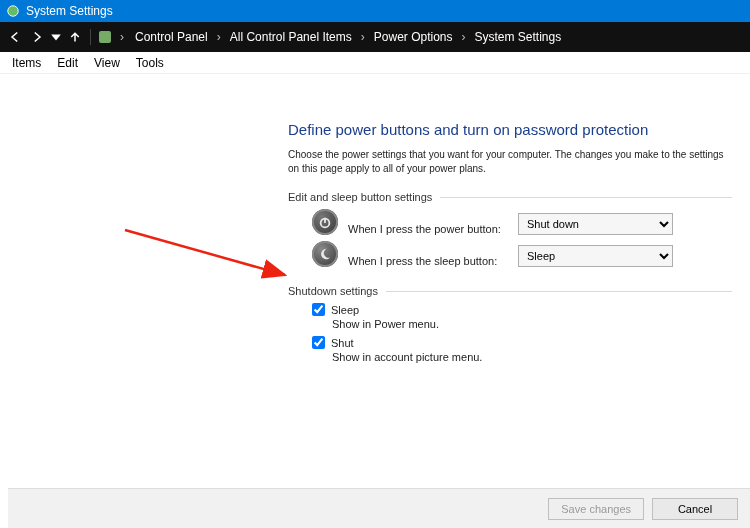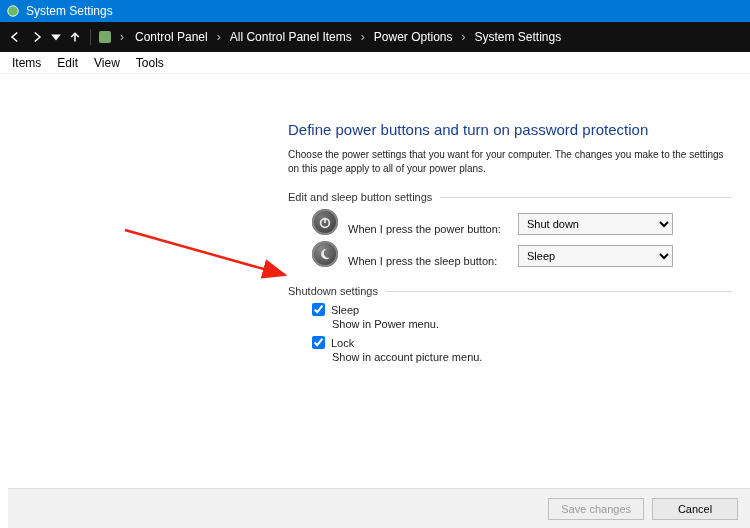--- a/index.html
+++ b/index.html
@@ -146,21 +146,21 @@
   </div>
 
   <div class="checkrow">
     <input type="checkbox" checked="" style="">
     <span>Sleep</span>
   </div>
   <div class="subtext">Show in Power menu.</div>
 
   <div class="checkrow">
     <input type="checkbox" checked="" style="">
-    <span>Lock</span>
+    <span>Shut</span>
   </div>
   <div class="subtext">Show in account picture menu.</div>
 </div>
 
 <svg class="arrow-annot" width="175" height="60">
   <defs>
       <marker id="ah" markerWidth="10" markerHeight="8" refX="9" refY="4" orient="auto">
         <path d="M0 0 10 4 0 8z" fill="#e21"></path>
       </marker>
     </defs>

